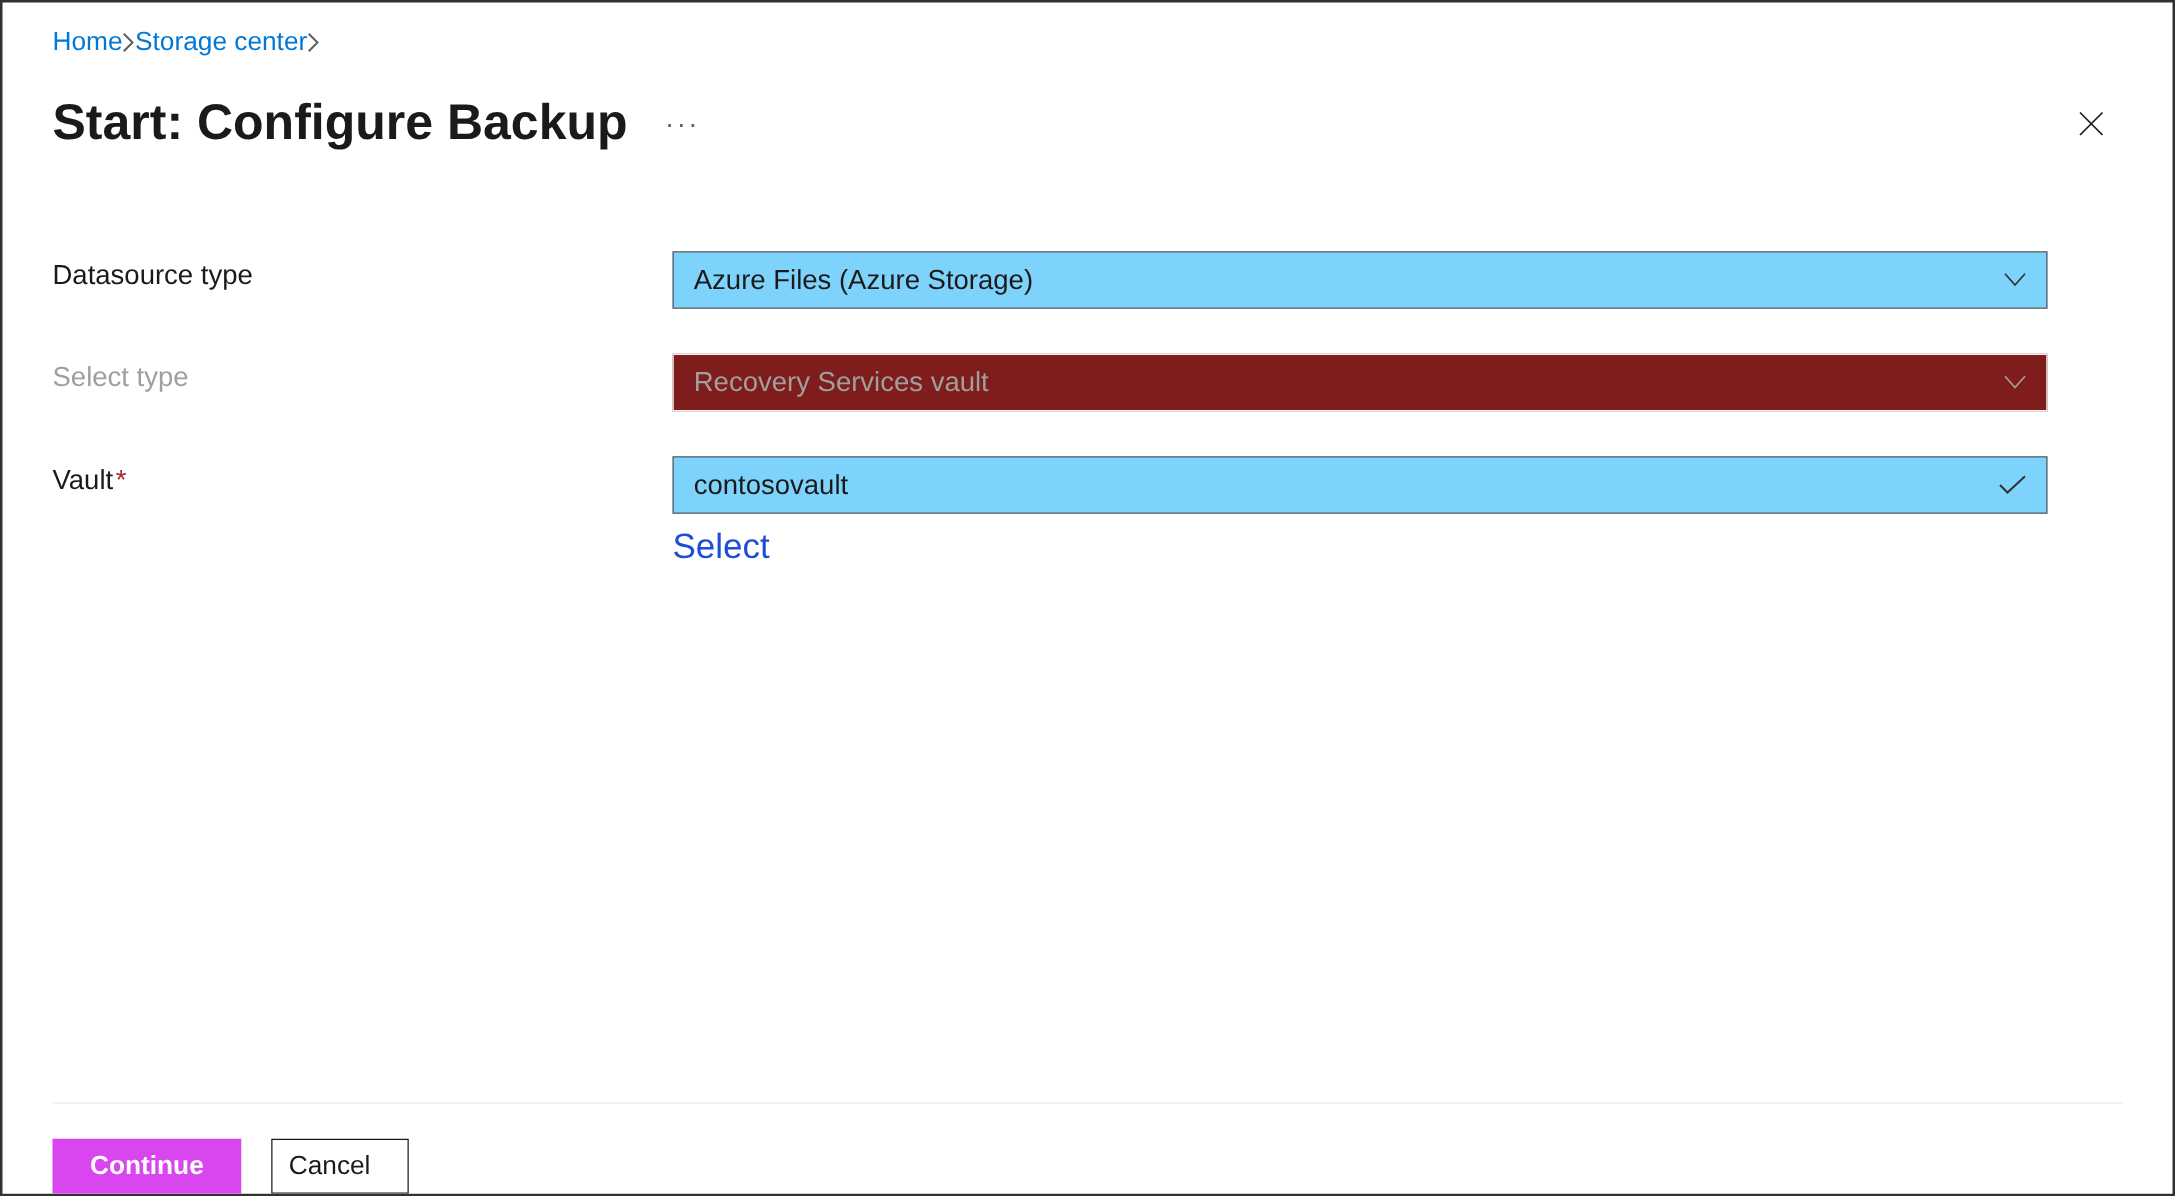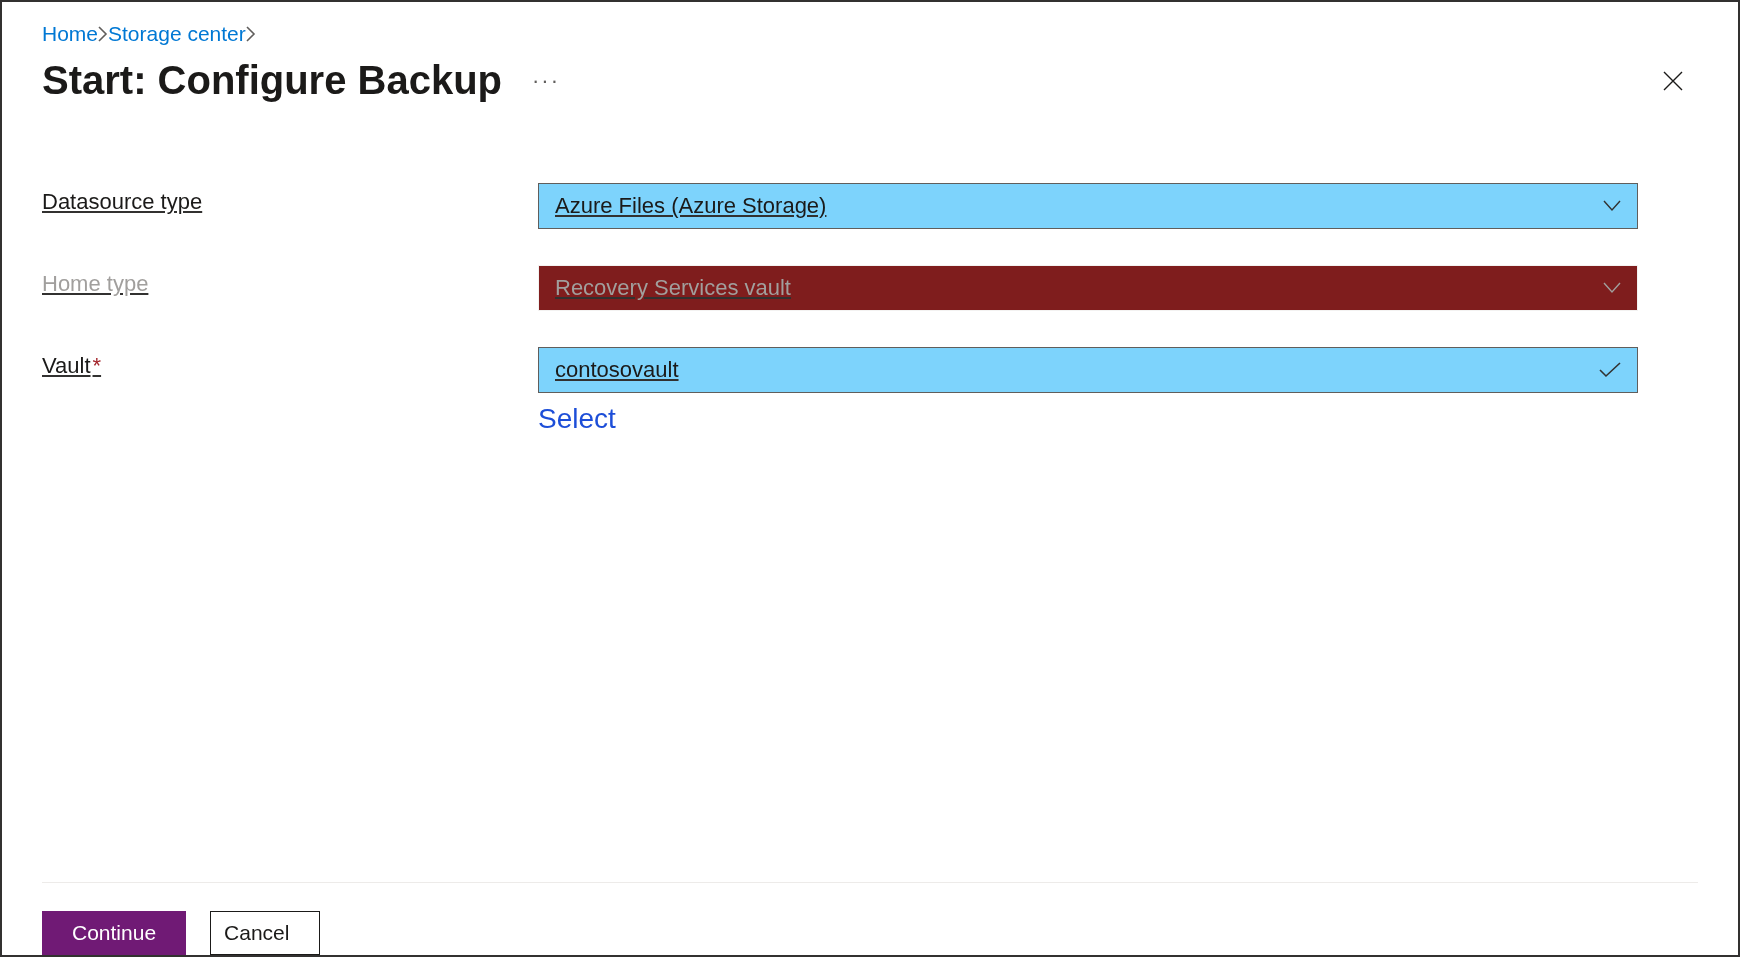--- a/index.html
+++ b/index.html
@@ -36,20 +36,21 @@
     }
     .breadcrumb .sep {
       color: #605e5c;
       font-size: 18px;
     }
     .header-row {
       display: flex;
       align-items: center;
       justify-content: space-between;
       margin-bottom: 80px;
+      margin-top: 18px;
     }
     .title-group {
       display: flex;
       align-items: center;
       gap: 30px;
     }
     .page-title {
       font-size: 40px;
       font-weight: 600;
       color: #1b1a19;
@@ -62,21 +63,20 @@
     }
     .close-icon {
       font-size: 26px;
       color: #1b1a19;
       cursor: pointer;
       padding: 4px;
       margin-right: 10px;
     }
     .form-area {
       flex: 1;
-      text-decoration: underline;
     }
     .form-row {
       display: flex;
       align-items: flex-start;
       margin-bottom: 36px;
     }
     .form-label {
       width: 496px;
       font-size: 22px;
       color: #1b1a19;
@@ -135,23 +135,23 @@
     }
     .btn {
       height: 44px;
       padding: 0 30px;
       font-size: 21px;
       font-family: inherit;
       cursor: pointer;
       border: none;
     }
     .btn-primary {
-      background: #701a75;
+      background: #d946ef;
       color: #ffffff;
-      font-weight: 400;
+      font-weight: 700;
     }
     .btn-secondary {
       background: #ffffff;
       color: #1b1a19;
       border: 1px solid #1b1a19;
       font-weight: 400;
       padding-left: 13px;
     }
     svg {
       display: block;
@@ -199,21 +199,21 @@
           <span class="chevron-down-icon">
             <svg width="18" height="12" viewBox="0 0 18 12">
                 <path d="M1 1 L9 10 L17 1" stroke="#323130" stroke-width="1.4" fill="none"></path>
               </svg>
           </span>
         </div>
       </div>
     </div>
 
     <div class="form-row">
-      <div class="form-label disabled">Home type</div>
+      <div class="form-label disabled">Select type</div>
       <div class="form-control-col">
         <div class="select-box disabled">
           <span>Recovery Services vault</span>
           <span class="chevron-down-icon">
             <svg width="18" height="12" viewBox="0 0 18 12">
                 <path d="M1 1 L9 10 L17 1" stroke="#a19f9d" stroke-width="1.4" fill="none"></path>
               </svg>
           </span>
         </div>
       </div>

